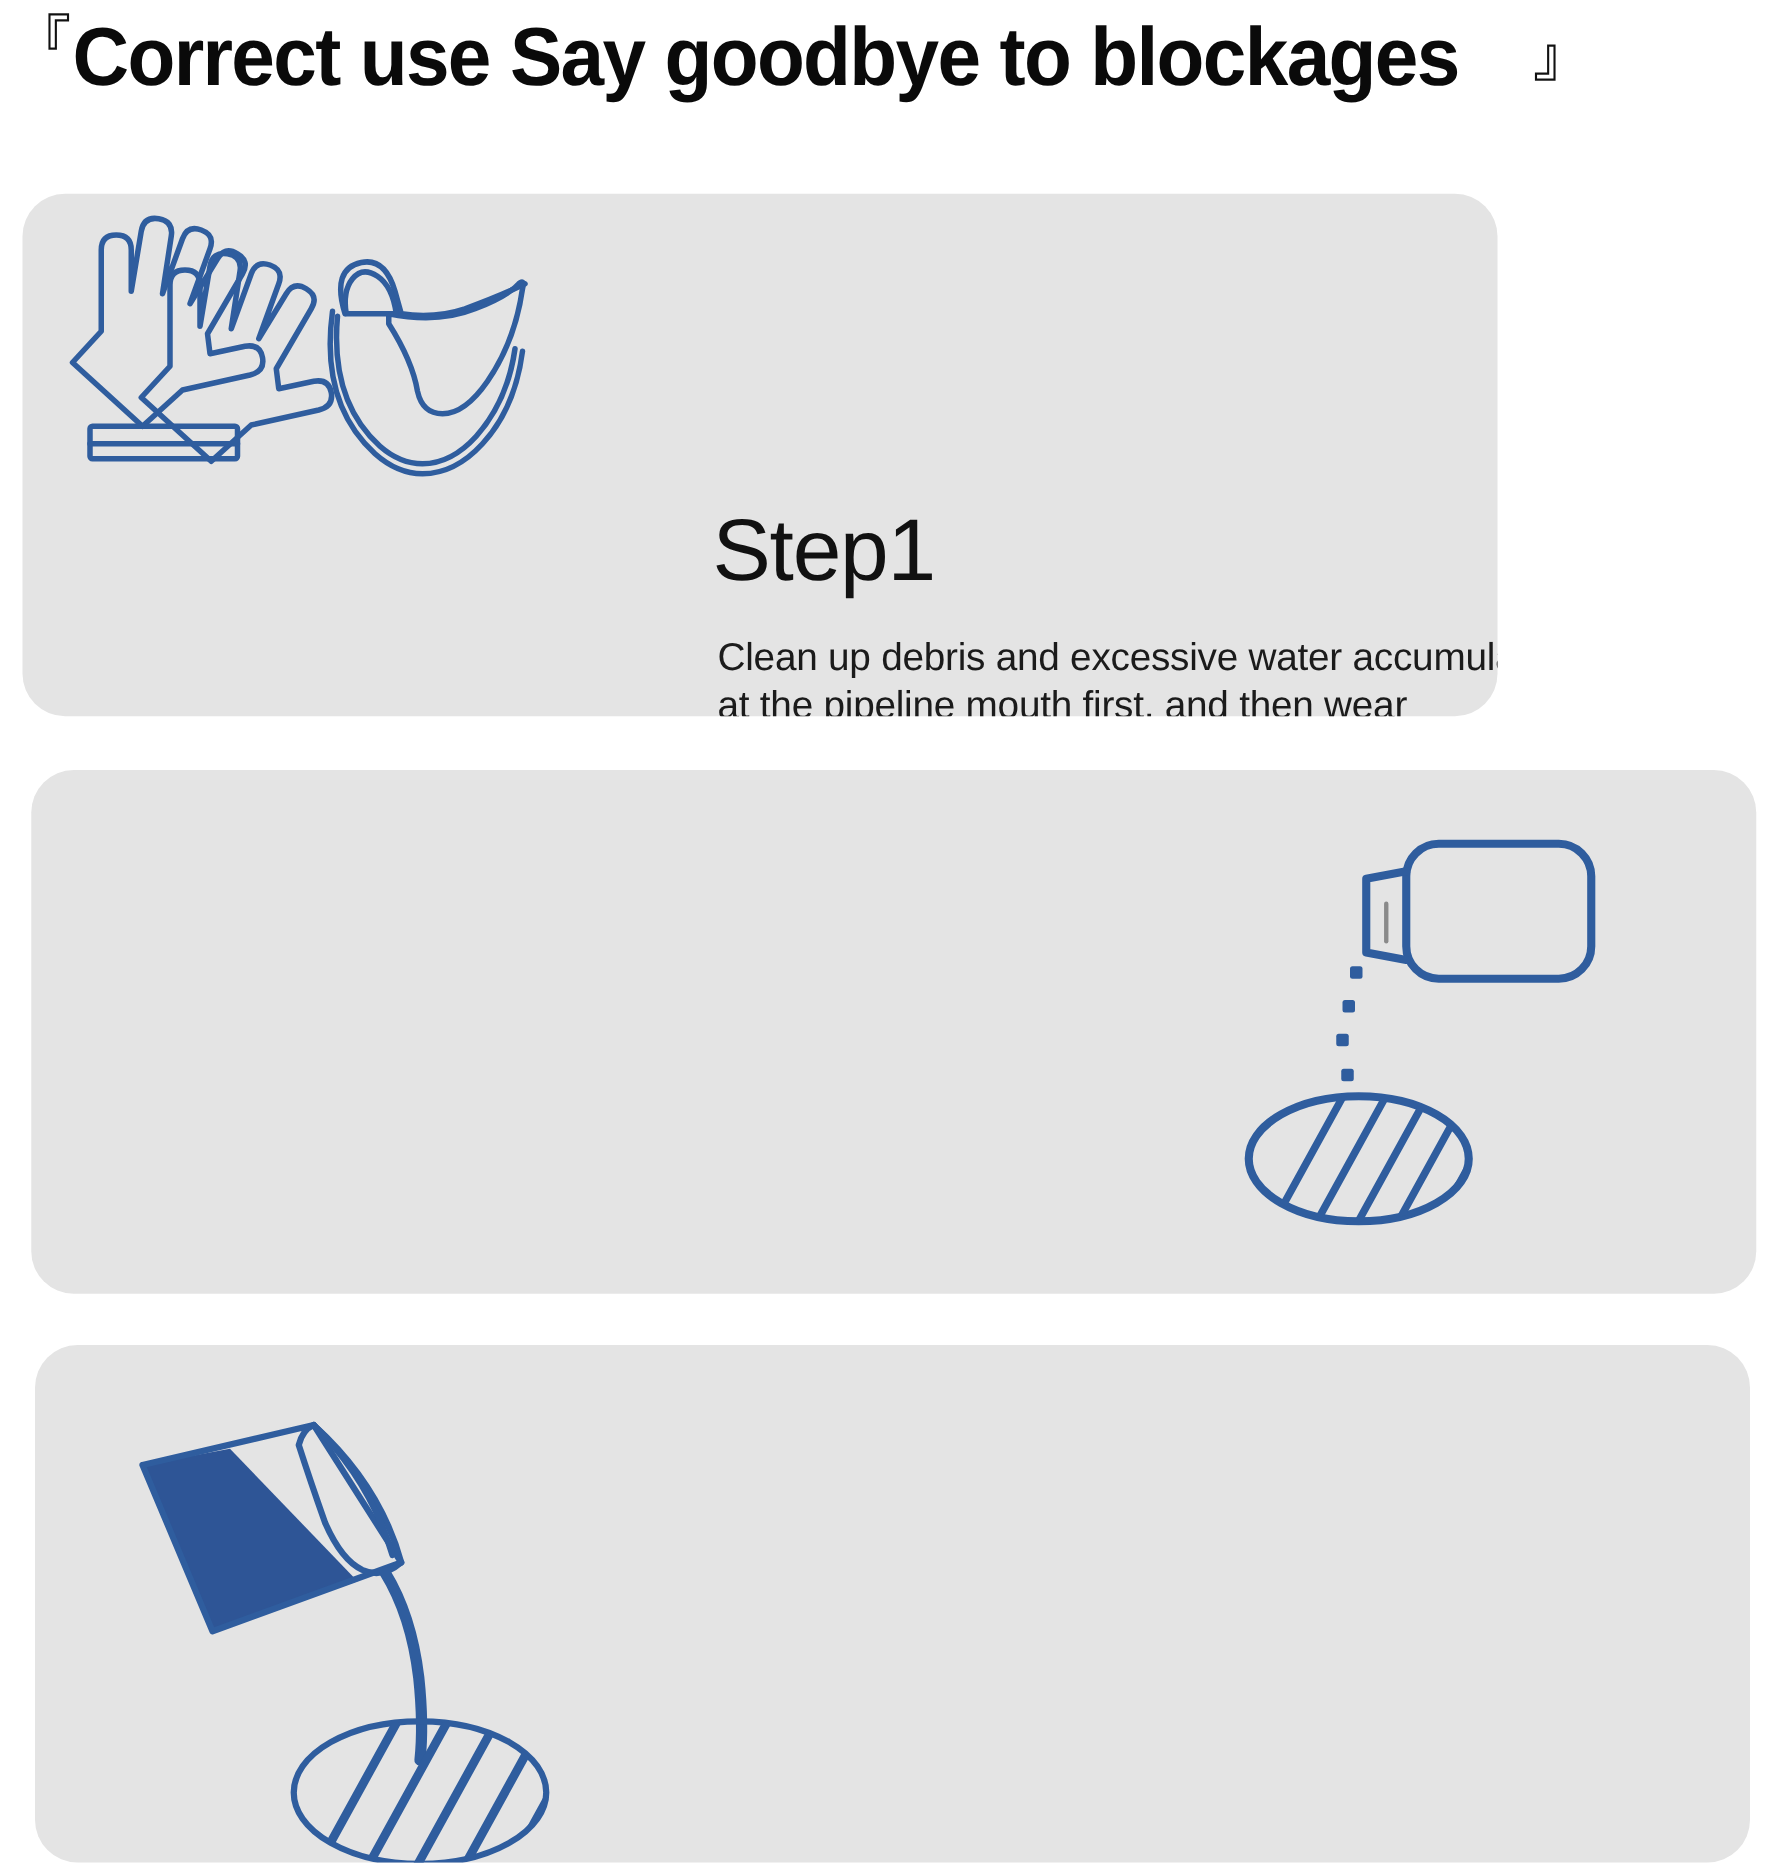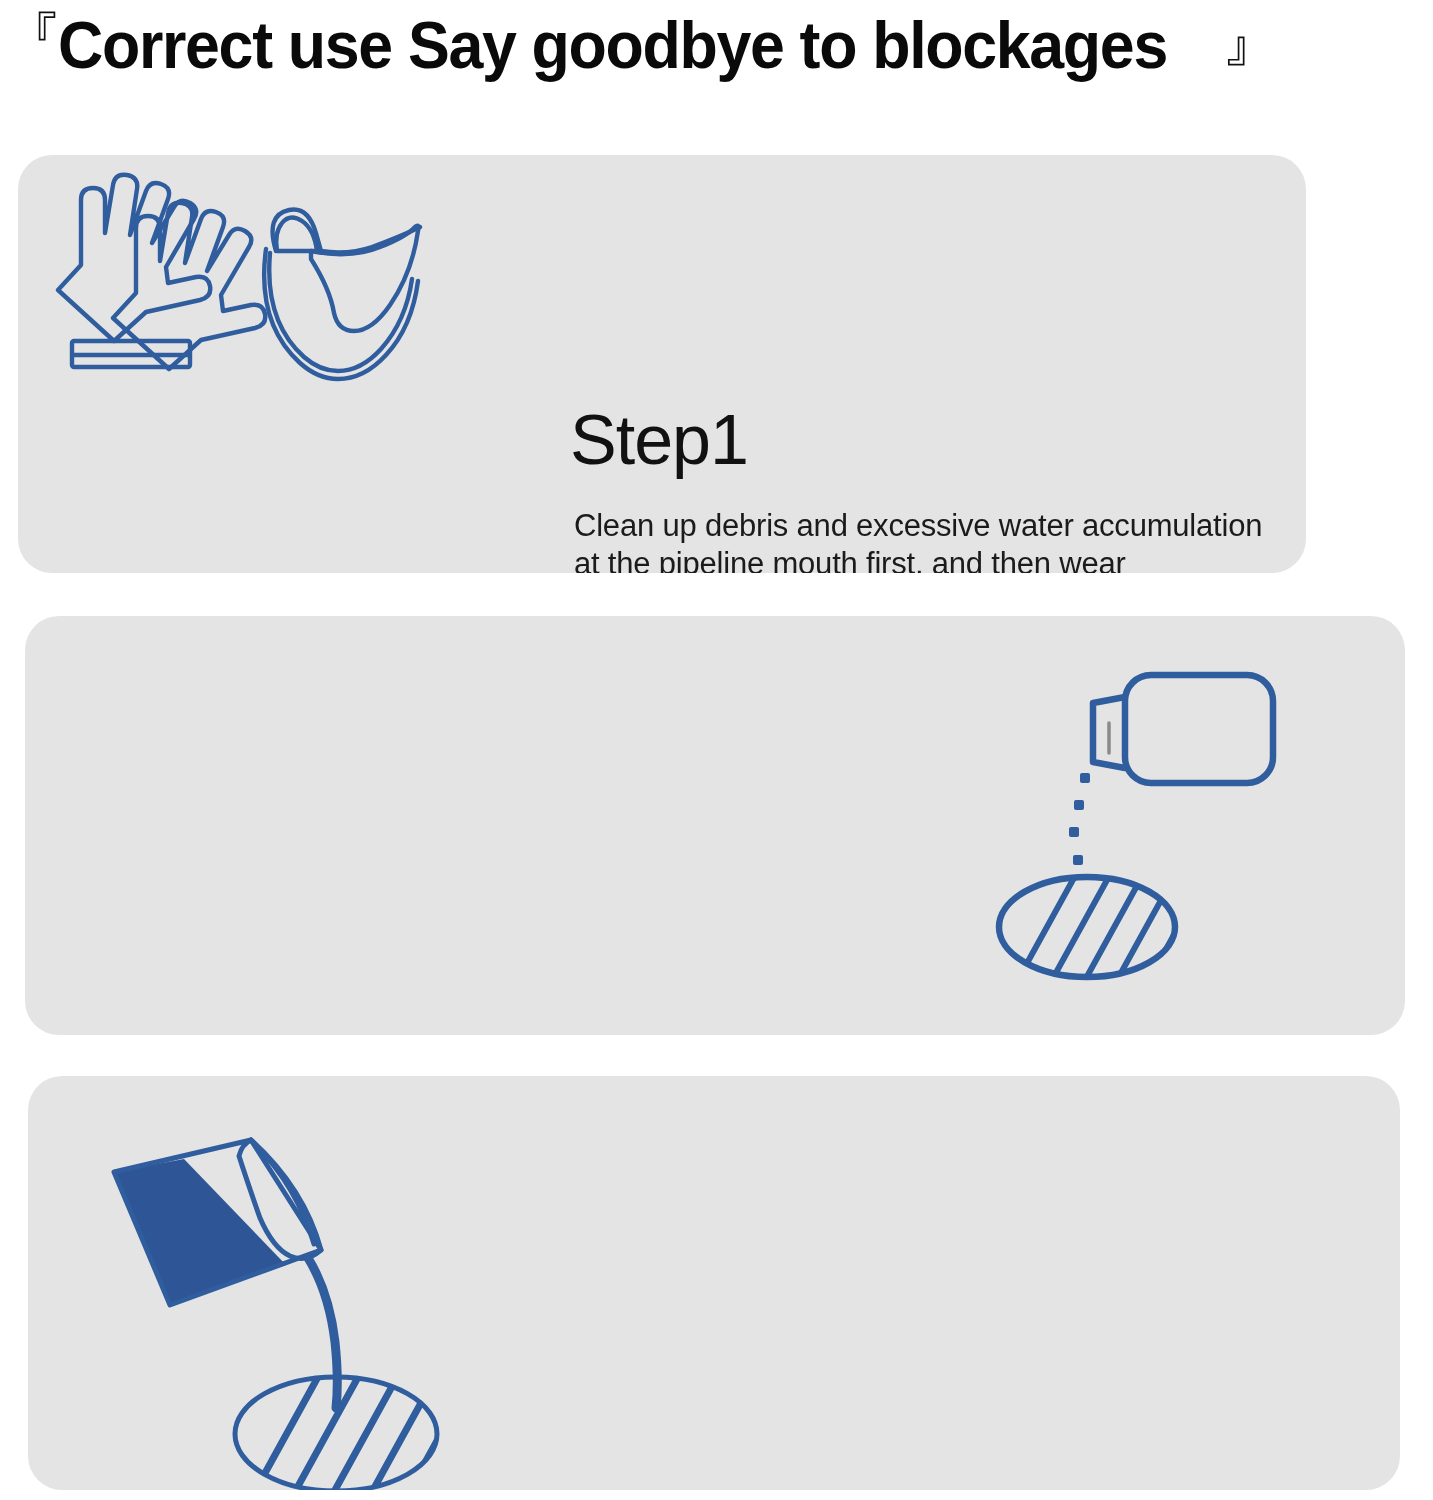--- a/index.html
+++ b/index.html
@@ -46,21 +46,21 @@
     font-family: "Liberation Sans", sans-serif;
   }
 
   
   .card {
     position: absolute;
     background: #e4e4e4;
     border-radius: 34px;
     overflow: hidden;
   }
-  #card-1 { left: 18px;  top: 155px;  width: 1288px; height: 418px; }
+  #card-1 { left: 18px;  top: 155px;  width: 1180px; height: 418px; }
   #card-2 { left: 25px;  top: 616px;  width: 1380px; height: 419px; }
   #card-3 { left: 28px;  top: 1076px; width: 1372px; height: 414px; }
 
   
   .step-head {
     position: absolute;
     font-size: 70px;
     font-weight: 400;
     color: #111111;
     letter-spacing: -1px;

